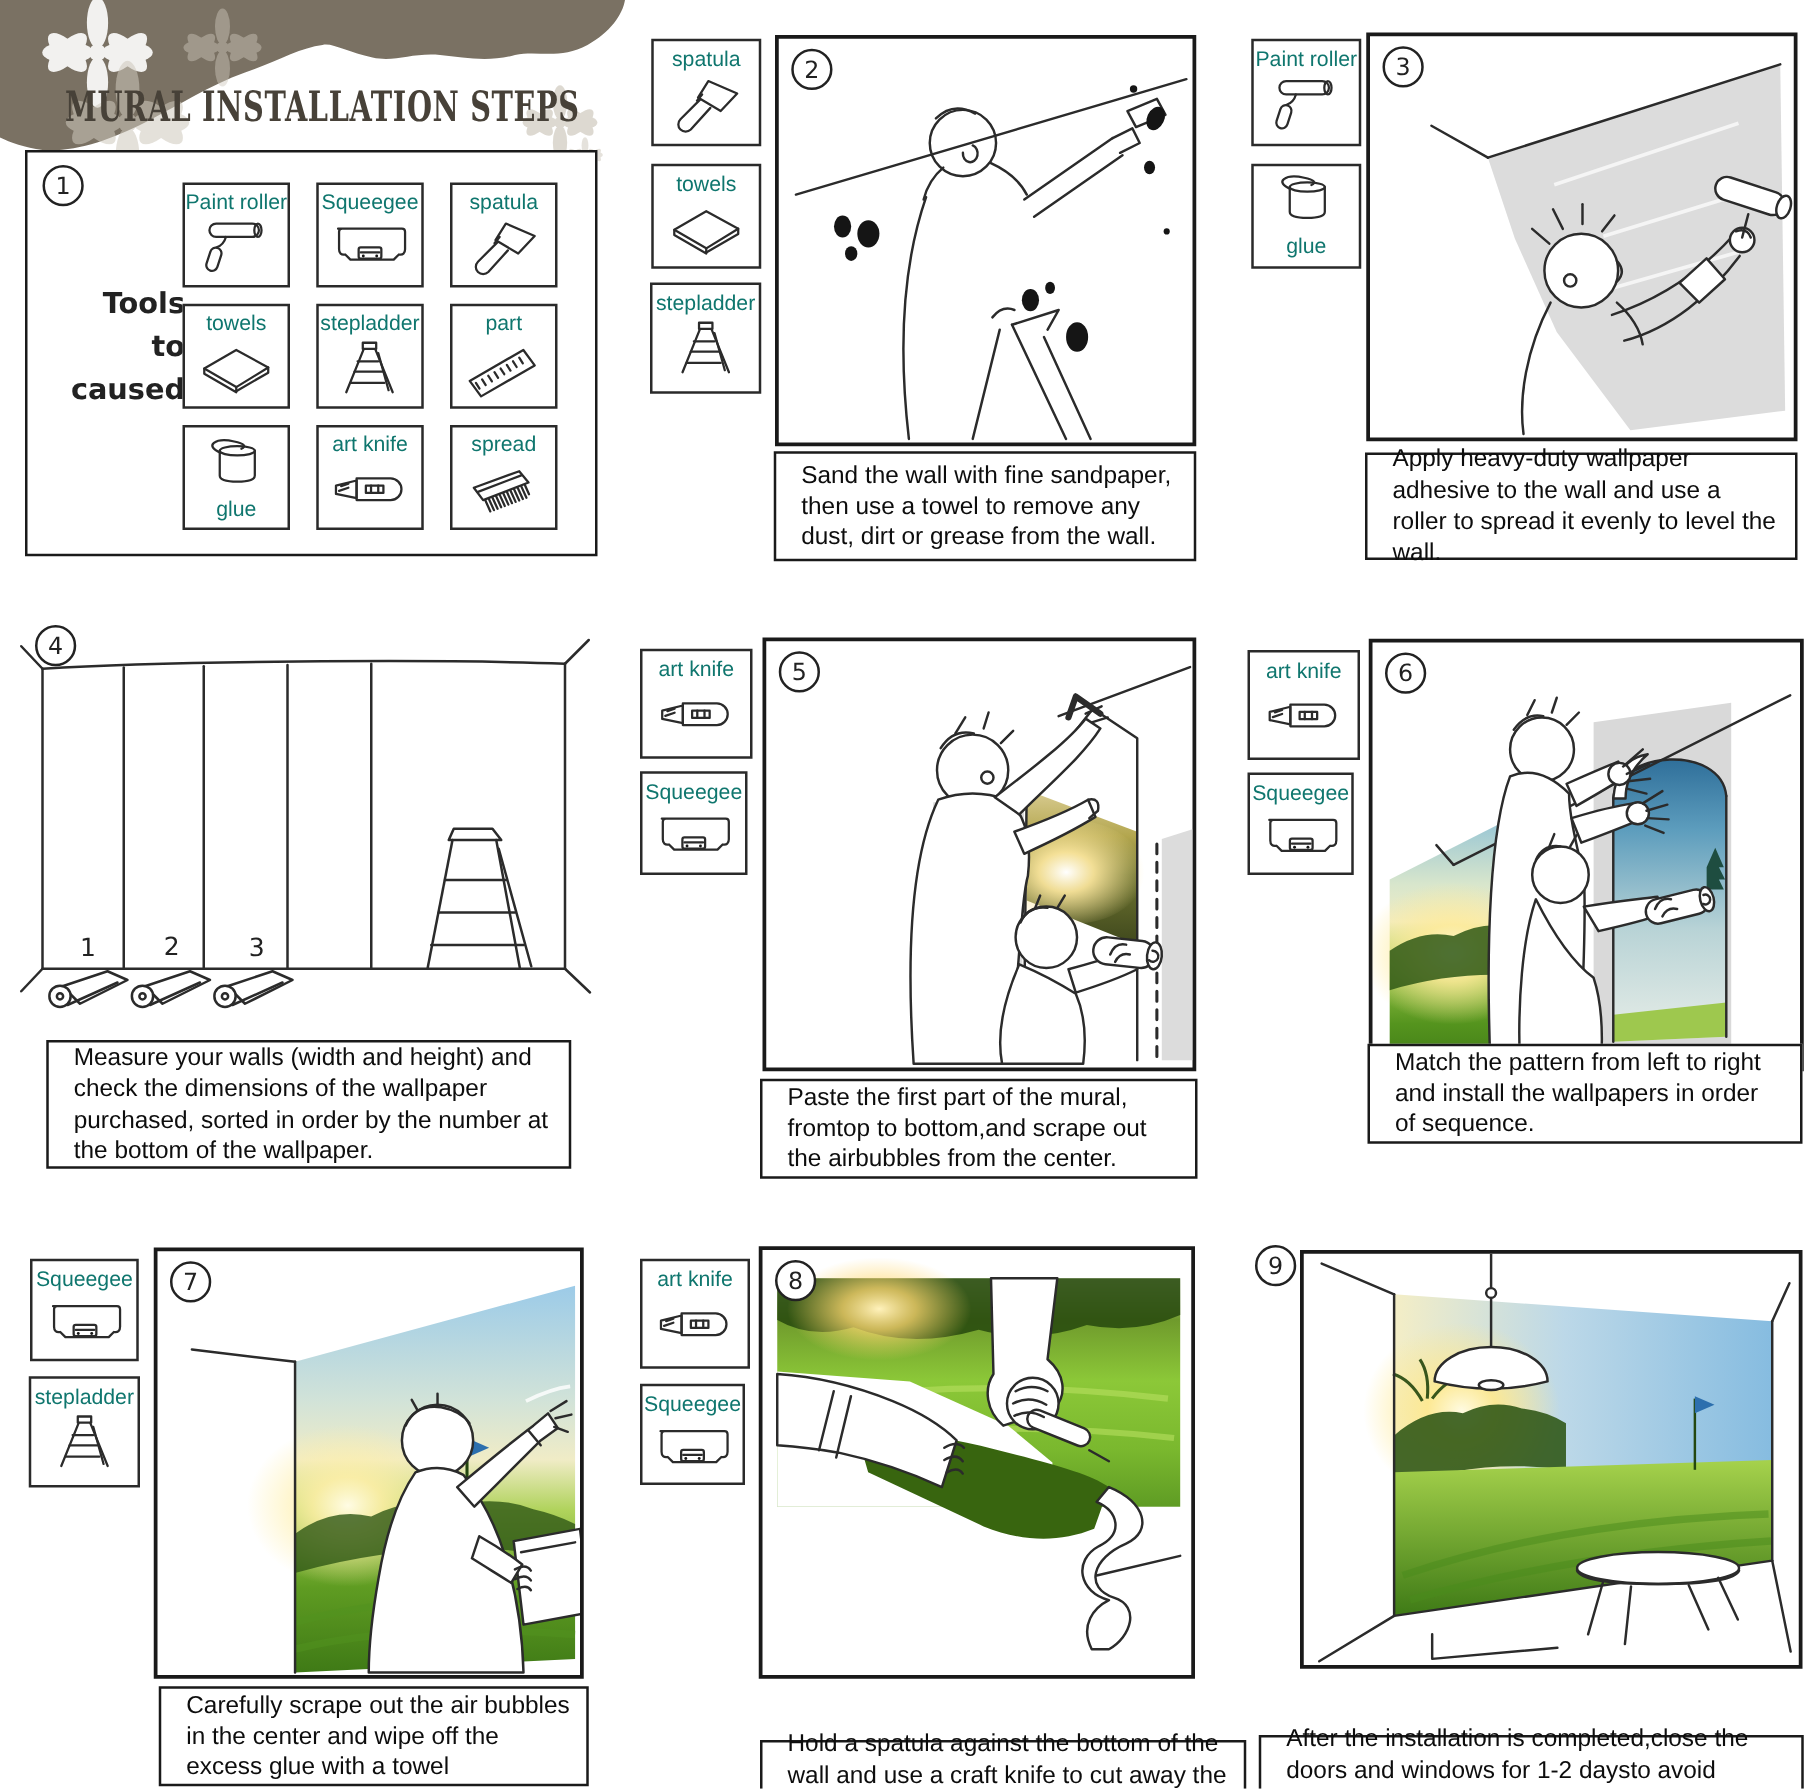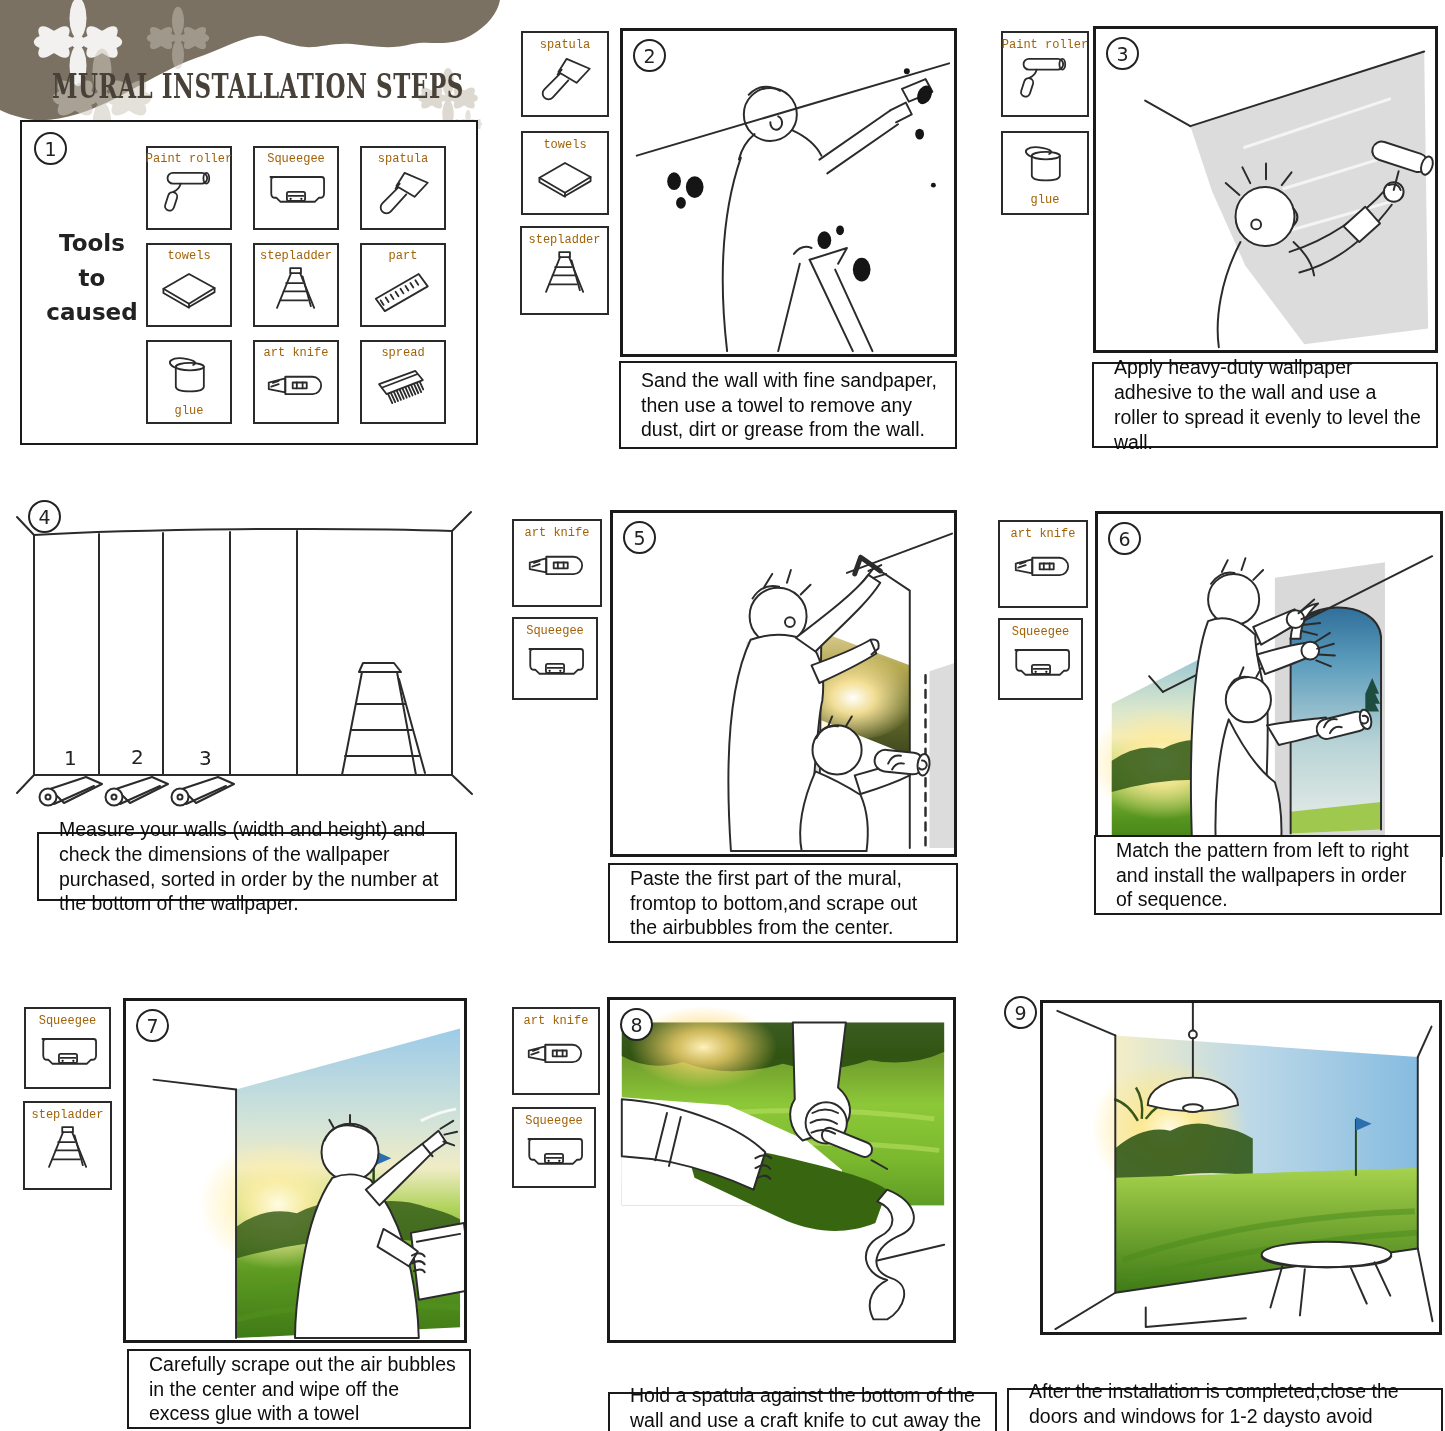--- a/index.html
+++ b/index.html
@@ -6,24 +6,24 @@
   #page{position:relative;width:1445px;height:1431px;background:#fff;font-family:"Liberation Sans",sans-serif;overflow:hidden}
   .abs{position:absolute}
   
   #banner-svg{position:absolute;left:0;top:0}
   .page-title{position:absolute;left:52px;top:66px;font-family:"DejaVu Serif",serif;font-weight:700;font-size:23px;letter-spacing:.5px;color:#474138;white-space:nowrap;transform:scaleY(1.45);transform-origin:top left}
   
   .panel{position:absolute;border:3px solid #1a1a1a;background:#fff;box-sizing:border-box}
   .caption{position:absolute;border:2px solid #1a1a1a;background:#fff;box-sizing:border-box;display:flex;align-items:center;padding:6px 12px 6px 20px;font-size:19.5px;line-height:1.28;color:#0d0d0d}
   .toolbox{position:absolute;border:2px solid #2a2a2a;background:#fff;box-sizing:border-box;display:flex;flex-direction:column;align-items:center;padding-top:5px}
   .toolbox.rev{flex-direction:column-reverse;padding-bottom:6px;padding-top:0}
-  .tlbl{font-family:Liberation Mono, monospace;font-size:12px;color:#a16207;white-space:nowrap}
+  .tlbl{font-family:Liberation Sans, sans-serif;font-size:17px;color:#0f766e;white-space:nowrap}
   .ticon{width:66px;height:50px;flex:0 0 auto}
   .num{position:absolute;width:29px;height:29px;border:2.5px solid #222;border-radius:50%;background:#fff;display:flex;align-items:center;justify-content:center;font-family:"DejaVu Sans",sans-serif;font-size:19px;color:#222;z-index:5}
-  .tools-label{position:absolute;left:14px;top:104px;width:112px;text-align:center;font-family:"DejaVu Sans",sans-serif;font-weight:700;font-size:23px;line-height:1.5;color:#222}
+  .tools-label{position:absolute;left:14px;top:104px;width:112px;text-align:right;font-family:"DejaVu Sans",sans-serif;font-weight:700;font-size:23px;line-height:1.5;color:#222}
   .tools-label span{display:block}
   .grid-box{position:relative;border:2px solid #2a2a2a;background:#fff;box-sizing:border-box;width:86px;height:84px;display:flex;flex-direction:column;align-items:center;padding-top:4px}
   .grid-box.rev{flex-direction:column-reverse;padding-bottom:4px;padding-top:0}
   #tools-grid{position:absolute;left:124px;top:24px;display:grid;grid-template-columns:repeat(3,86px);grid-column-gap:21px;grid-row-gap:13px}
   .ill{position:absolute;left:0;top:0;width:100%;height:100%}
   text{font-family:"DejaVu Sans",sans-serif}
 </style>
 </head>
 <body>
 
@@ -343,21 +343,21 @@
     </g>
     <g fill="#222" font-size="20" stroke="none">
       <text x="52" y="262">1</text>
       <text x="119" y="261">2</text>
       <text x="187" y="262">3</text>
     </g>
     <use href="#ic-roll" x="26" y="277"></use>
     <use href="#ic-roll" x="92" y="277"></use>
     <use href="#ic-roll" x="158" y="277"></use>
   </svg>
-  <div class="caption" style="left:37px;top:832px;width:420px;height:69px">
+  <div class="caption" style="left:37px;top:832px;width:420px;height:103px">
       <span>Measure your walls (width and height) and check the dimensions of the wallpaper purchased, sorted in order by the number at the bottom of the wallpaper.</span>
     </div>
 
   <div class="toolbox" style="left:512px;top:519px;width:90px;height:88px">
       <span class="tlbl">art knife</span>
       <svg class="ticon" viewBox="0 0 80 60">
         <use href="#ic-knife"></use>
       </svg>
     </div>
   <div class="toolbox" style="left:512px;top:617px;width:86px;height:83px">

